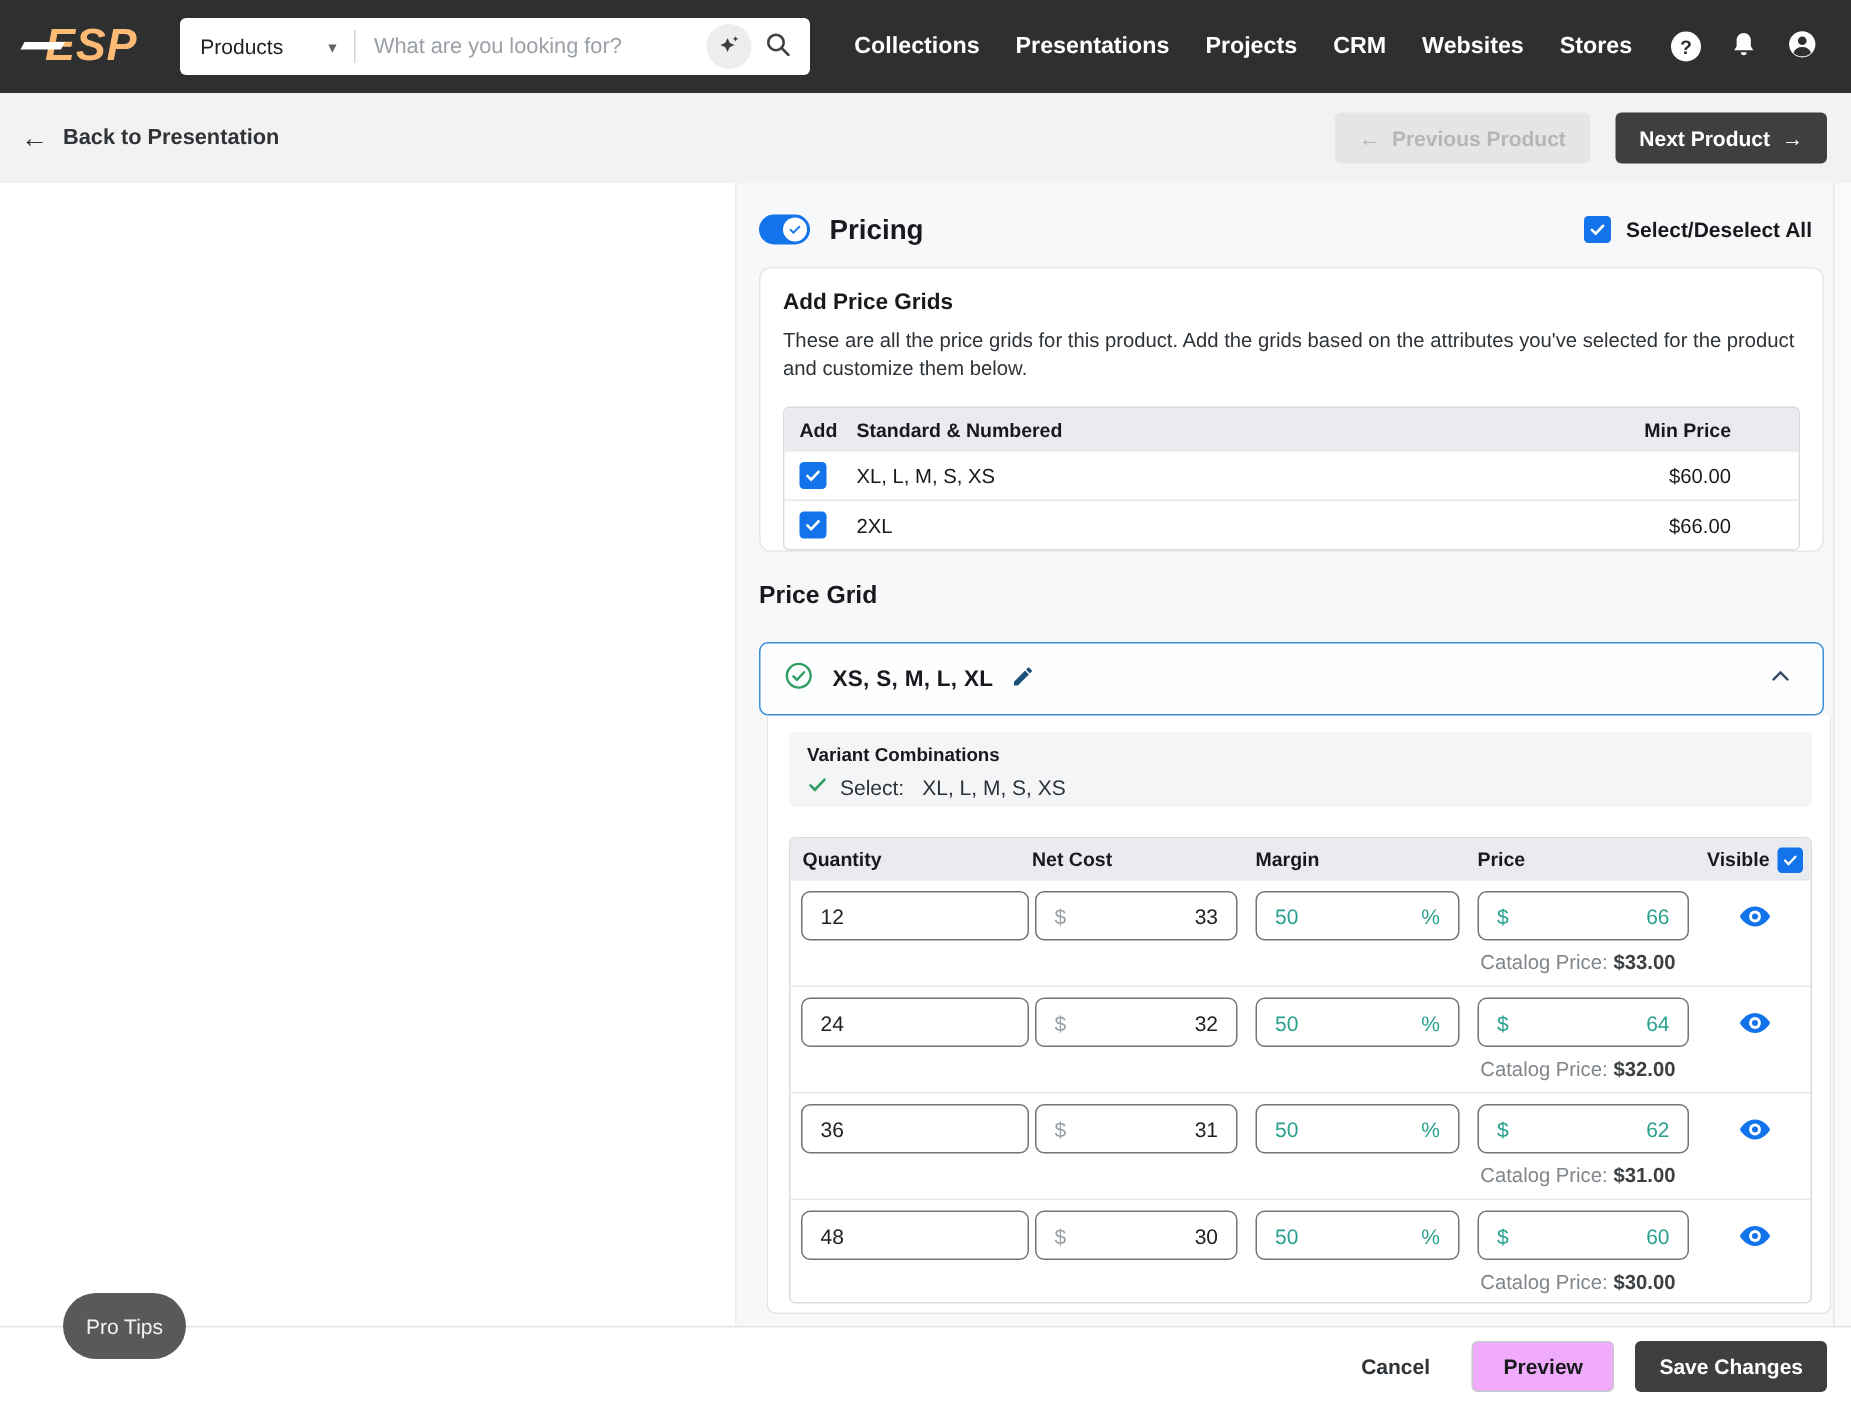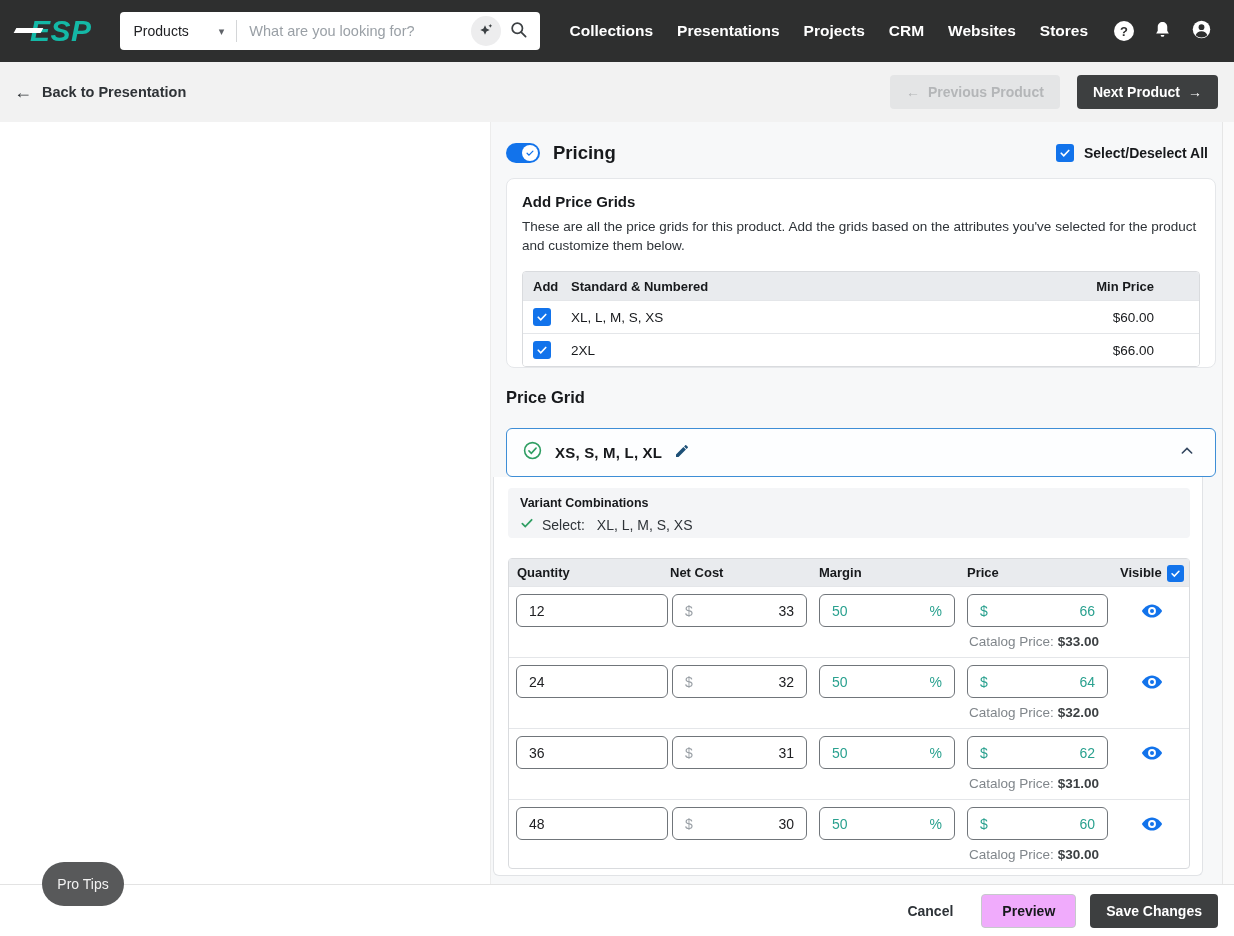--- a/index.html
+++ b/index.html
@@ -5,21 +5,21 @@
   * { box-sizing: border-box; }
   html,body { margin:0; padding:0; }
   body {
     width:1234px; height:936px; position:relative; overflow:hidden;
     font-family:"Liberation Sans", sans-serif; background:#ffffff; color:#17191c;
   }
 
   
   .topnav { position:absolute; top:0; left:0; width:1234px; height:62px;
     background:#2e2f2f; display:flex; align-items:center; }
-  .logo { position:relative; margin-left:30px; color:#14b8a6; font-weight:900;
+  .logo { position:relative; margin-left:30px; color:#fdba74; font-weight:900;
     font-style:italic; font-size:30px; letter-spacing:.5px; line-height:1; }
   .logo::before { content:""; position:absolute; left:-15px; top:12px; width:27px;
     height:5px; background:#fff; transform:skewX(-28deg); }
   .searchbar { margin-left:28px; width:420px; height:38px; background:#fff;
     border-radius:4px; display:flex; align-items:center; }
   .search-cat { display:flex; align-items:center; gap:30px; padding:0 12px 0 14px;
     font-size:14px; color:#202124; cursor:pointer; }
   .search-cat .caret { font-size:11px; color:#5f6368; }
   .search-divider { width:1px; height:22px; background:#d4d6d8; }
   .searchbar input { flex:1; border:none; outline:none; padding:0 10px 0 12px;
@@ -84,21 +84,21 @@
 
   .price-grid-title { position:absolute; left:15px; top:266px; font-size:16.5px; font-weight:700; }
 
   .accordion { position:absolute; left:15px; top:306px; width:710px; height:49px;
     background:#fdfeff; border:1.5px solid #3e8ed6; border-radius:6px;
     display:flex; align-items:center; padding:16px 16px; z-index:2; cursor:pointer; }
   .accordion .grid-name { margin-left:13px; font-size:15px; font-weight:700; letter-spacing:.2px; }
   .edit-btn { background:none; border:none; margin-left:10px; padding:2px; display:flex; cursor:pointer; }
   .chevron-btn { background:none; border:none; margin-left:auto; margin-right:2px; padding:2px; display:flex; cursor:pointer; }
 
-  .grid-body { position:absolute; left:2px; top:355px; width:710px; height:399px;
+  .grid-body { position:absolute; left:20px; top:355px; width:710px; height:399px;
     background:#fff; border:1px solid #e1e3e6; border-top:none; border-radius:0 0 6px 6px;padding-left:44px; }
   .variant-box { position:absolute; left:14px; top:11px; width:682px; height:50px;
     background:#f4f5f7; border-radius:4px; padding:8px 12px; }
   .variant-title { font-size:12.5px; font-weight:700; margin-bottom:6px; }
   .variant-line { display:flex; align-items:center; gap:8px; font-size:14px; color:#2e3338; }
   .variant-line .sizes-value { margin-left:4px; color:#2e3338; }
 
   .qty-table { position:absolute; left:14px; top:81px; width:682px; height:311px;
     border:1px solid #d9dbde; border-radius:4px; background:#fff; }
   .qt-header { position:relative; height:27px; background:#e9ebee;

